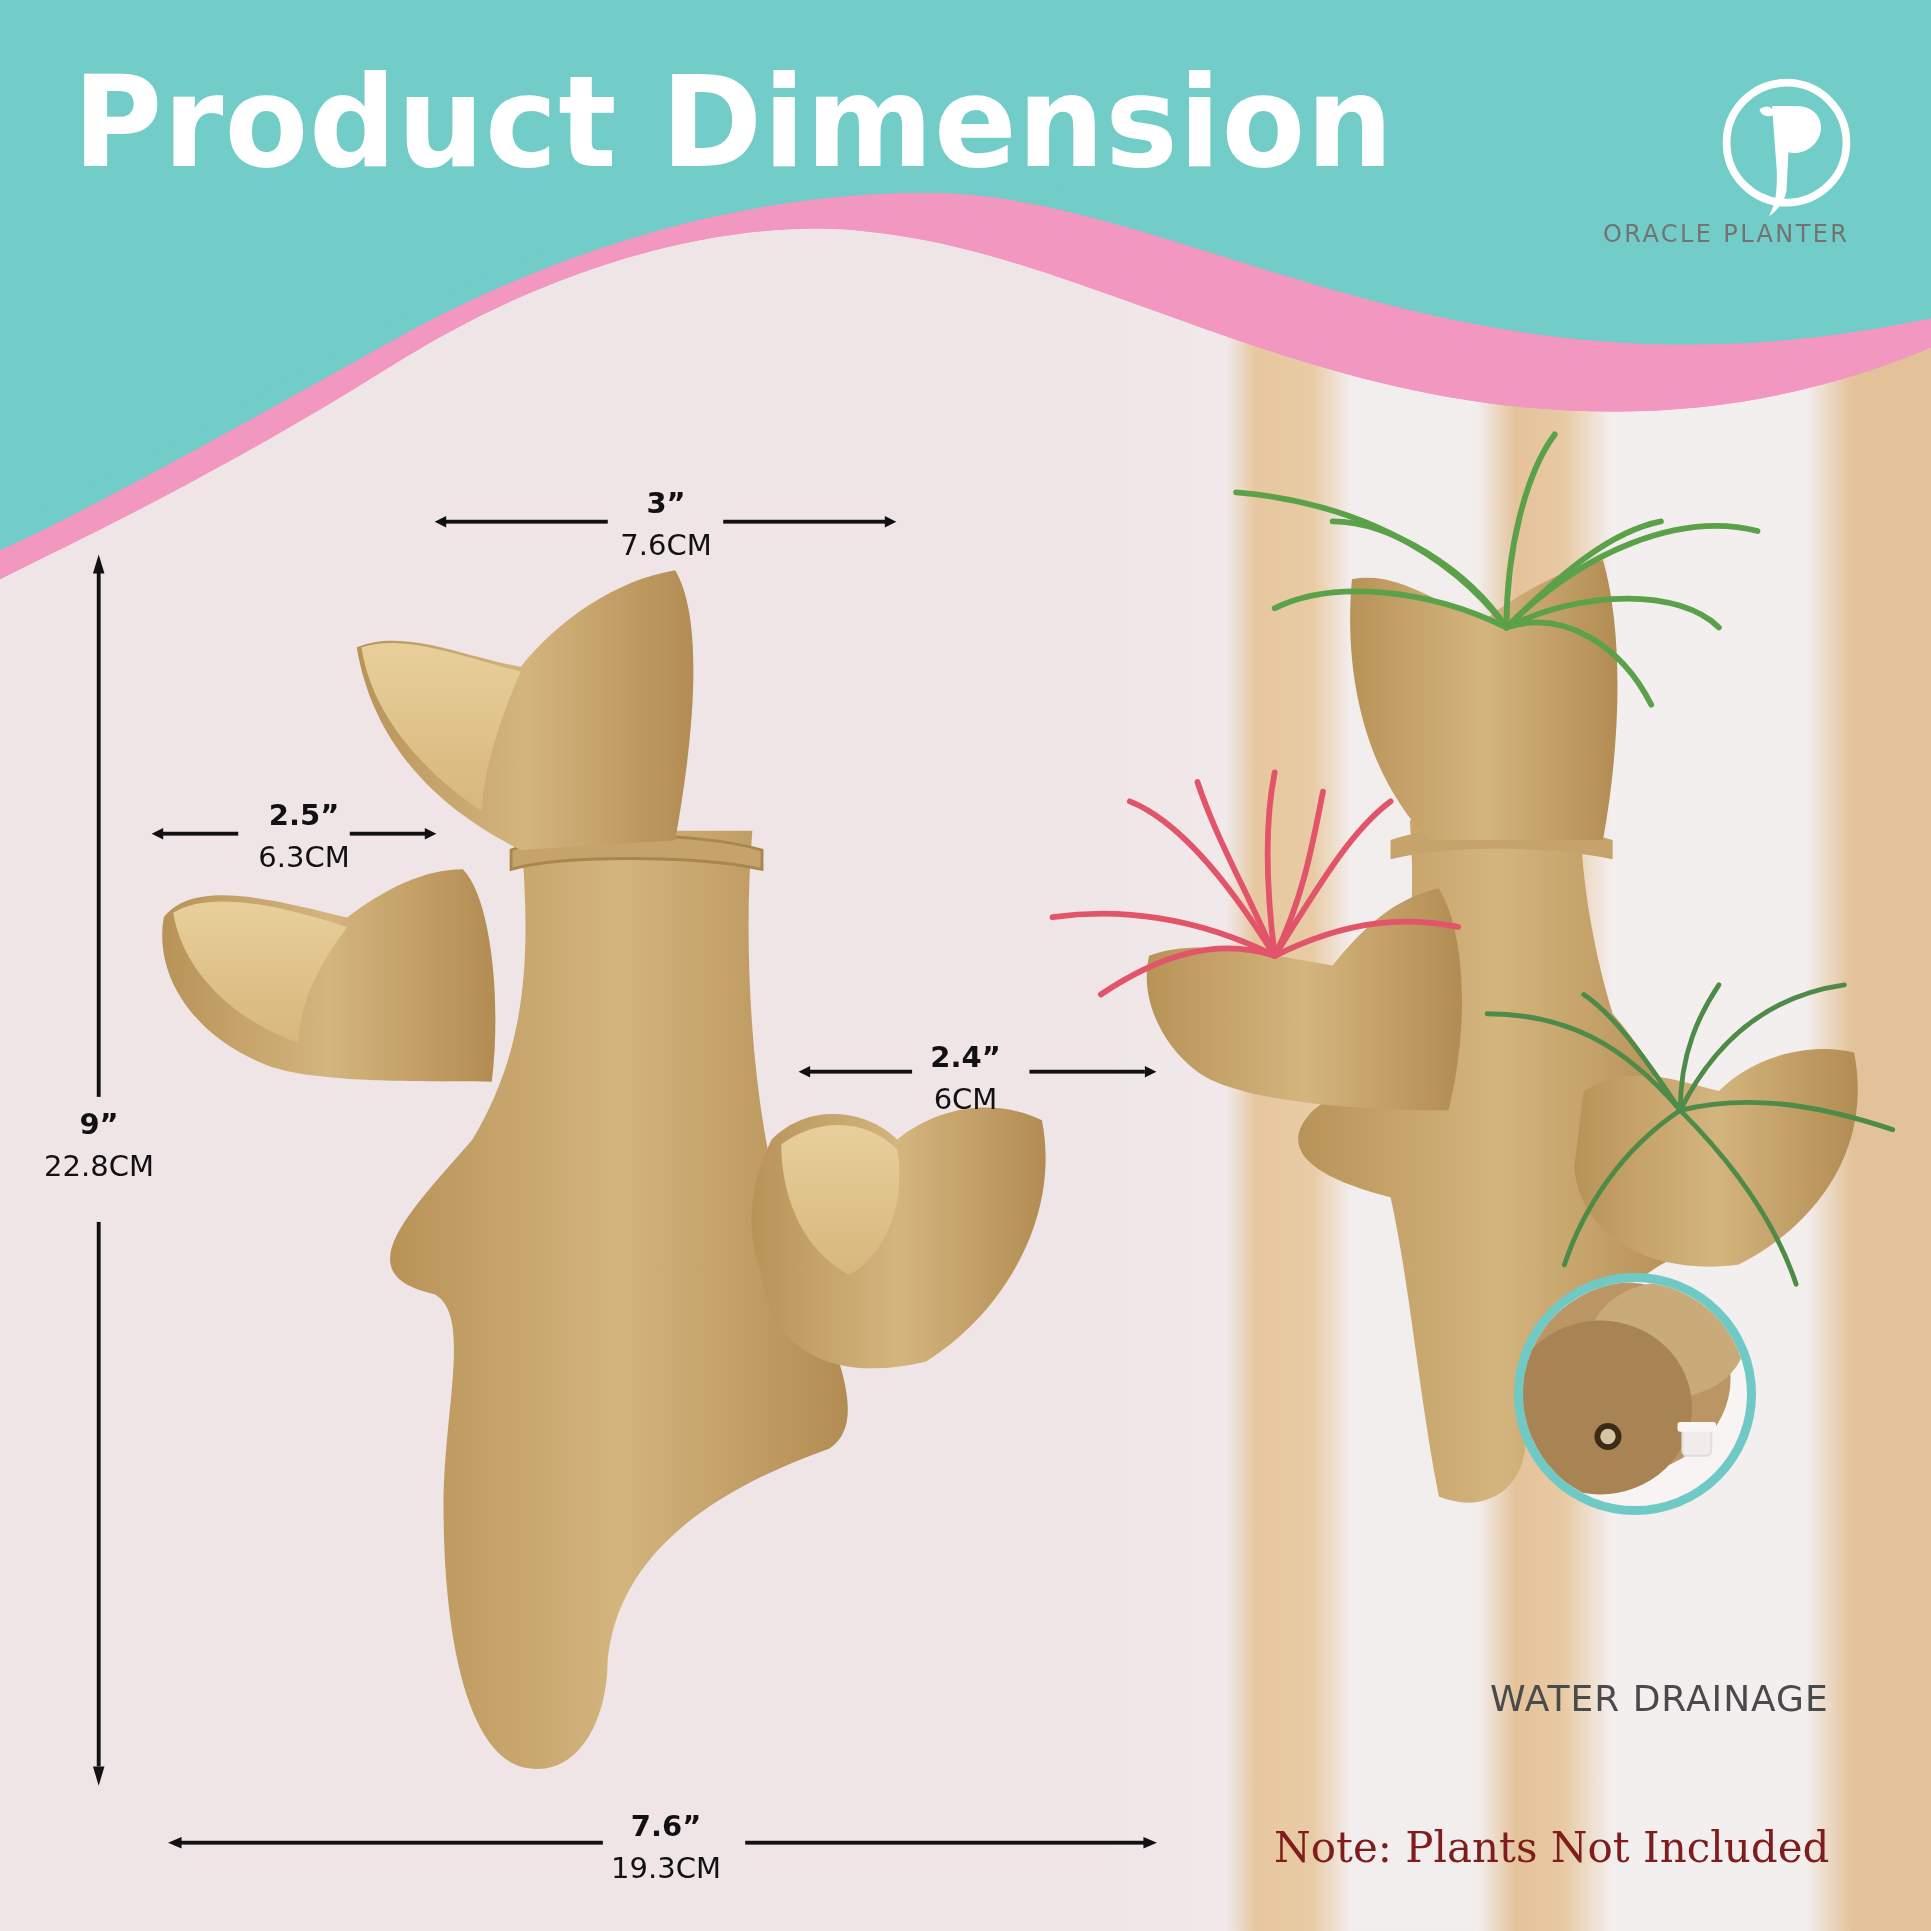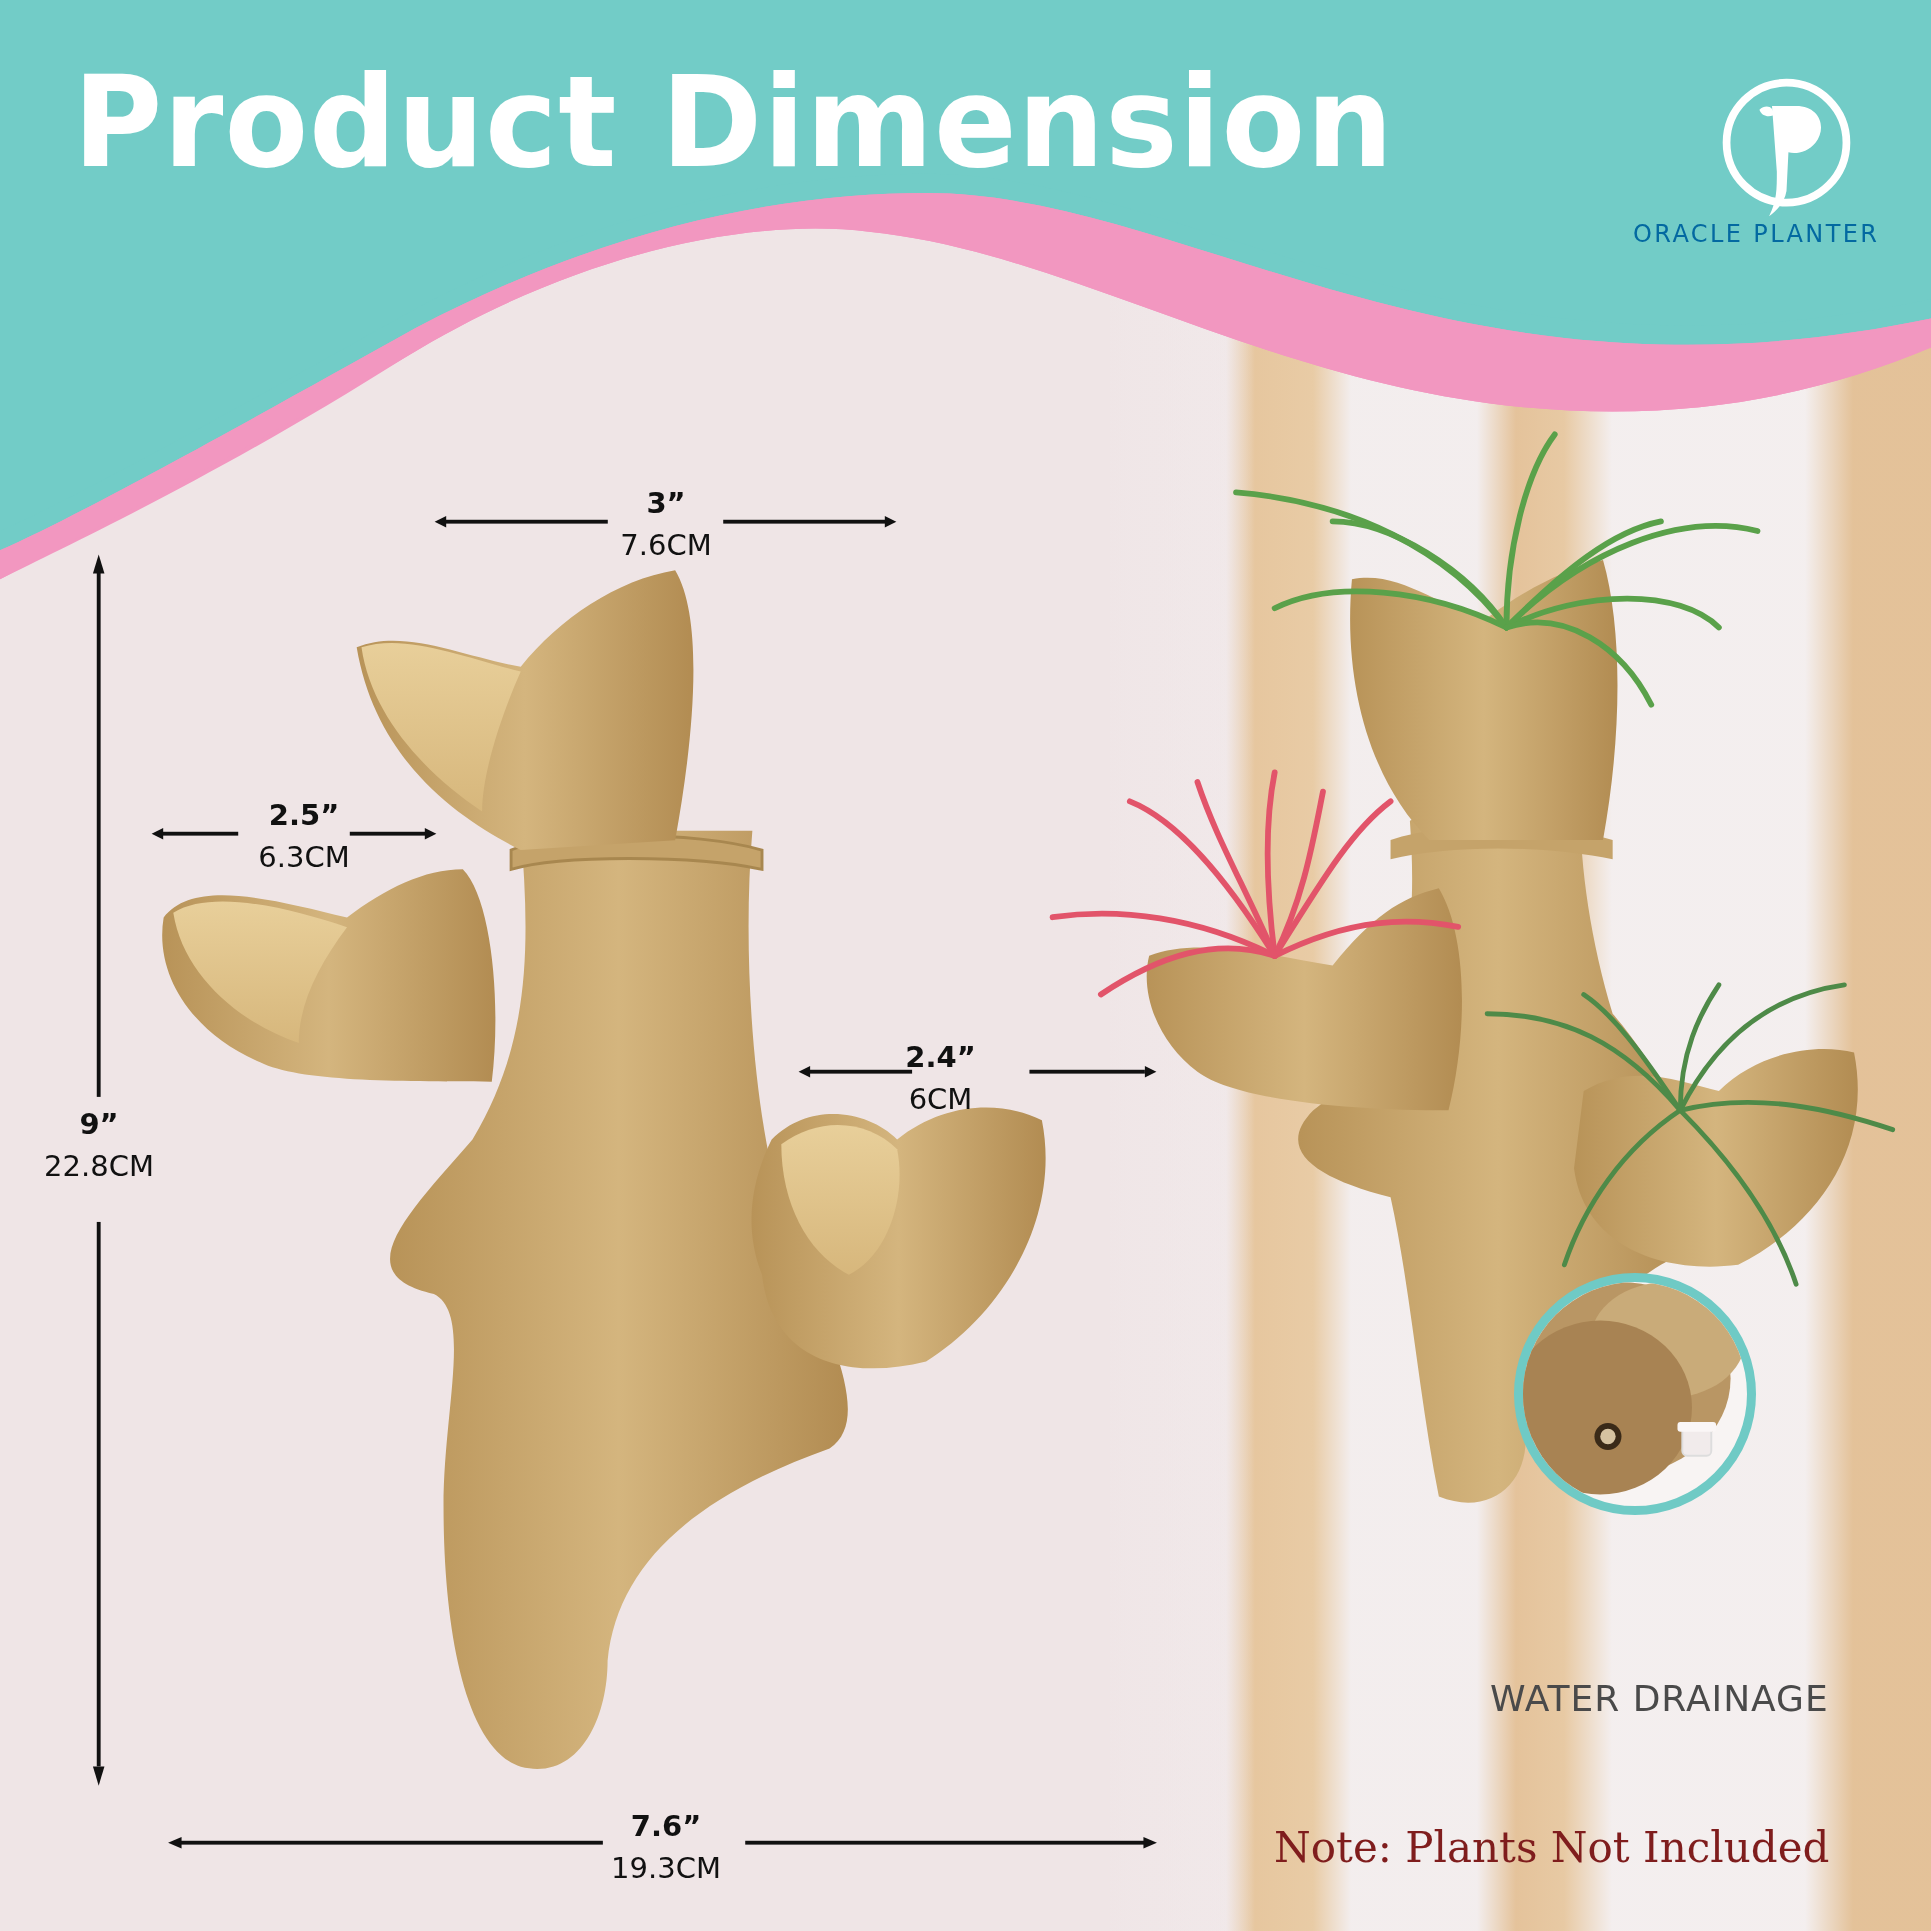--- a/index.html
+++ b/index.html
@@ -9,21 +9,21 @@
     background: linear-gradient(90deg,
       #f1e9ea 0px, #f1e9ea 116px, #e6c59b 145px, #e8caa2 203px, #f3eeee 241px,
       #f3eeee 367px, #e4c197 406px, #e7c8a0 454px, #f4efef 502px,
       #f4efef 695px, #e3c095 743px, #e3c095 821px); opacity: .95; }
   .bg-fade { position: absolute; left: 1062px; top: 290px; width: 193px; height: 1641px;
     background: linear-gradient(90deg, #efe5e6, rgba(239,229,230,0)); }
   svg.wave { position: absolute; left: 0; top: 0; width: 1931px; height: 1931px; }
   .title { position: absolute; left: 73px; top: 48px; margin: 0; font-size: 127px; font-weight: bold;
     color: #ffffff; letter-spacing: 1px; transform: scaleX(.96); transform-origin: left; }
   .logo { position: absolute; left: 1598px; top: 68px; width: 251px; text-align: center; }
-  .logo-text { position: absolute; left: 1603px; top: 220px; font-size: 24px; letter-spacing: 2.4px; color: #0369a1; margin-left: 30px; }
+  .logo-text { position: absolute; left: 1603px; top: 220px; font-size: 24px; letter-spacing: 2.4px; color: #737373; }
   .lbl { position: absolute; text-align: center; color: #111; line-height: 1; }
   .lbl .in { font-weight: bold; font-size: 29px; display: block; }
   .lbl .cm { font-size: 29px; display: block; margin-top: 13px; }
   .planter { position: absolute; }
   .drain-circle { position: absolute; left: 1514px; top: 1273px; width: 224px; height: 224px;
     border: 9.7px solid #6fcac5; border-radius: 50%; background: #f8f4f3; overflow: hidden; }
   .drain-label { position: absolute; left: 1490px; top: 1678px; font-size: 36px; font-weight: normal;
     color: #4a4a4a; letter-spacing: 1px; }
   .note { position: absolute; left: 1274px; top: 1823px; font-family: "DejaVu Serif", serif;
     font-size: 42px; color: #7f1d1d; }
@@ -104,21 +104,21 @@
   </div>
 </div>
 
 <div>
   <svg style="position:absolute; left:798px; top:1064px;" width="359" height="15.4" viewBox="0 0 372 16">
     <polygon points="0,8 12,2 12,14" fill="#111"></polygon>
       <rect x="10" y="6" width="108" height="4" fill="#111"></rect>
     <rect x="240" y="6" width="120" height="4" fill="#111"></rect>
       <polygon points="372,8 360,2 360,14" fill="#111"></polygon>
   </svg>
-  <div class="lbl" style="left:868px; top:1043px; width:145px;">
+  <div class="lbl" style="left:893px; top:1043px; width:145px;">
     <span class="in">2.4”</span>
     <span class="cm">6CM</span>
   </div>
 </div>
 
 <div>
   <svg style="position:absolute; left:91px; top:552px;" width="15.4" height="1236" viewBox="0 0 16 1280">
     <polygon points="8,0 2,20 14,20" fill="#111"></polygon>
       <rect x="6" y="18" width="4" height="546" fill="#111"></rect>
     <rect x="6" y="694" width="4" height="566" fill="#111"></rect>

